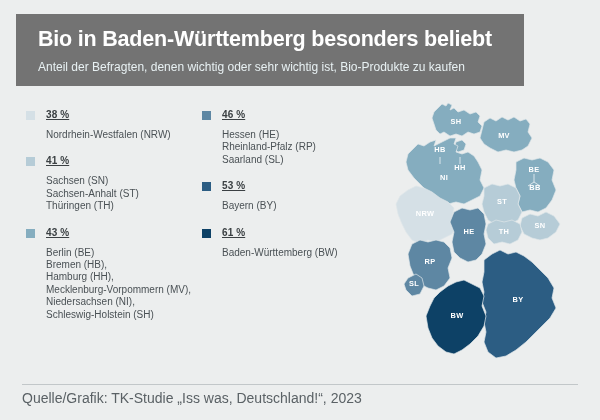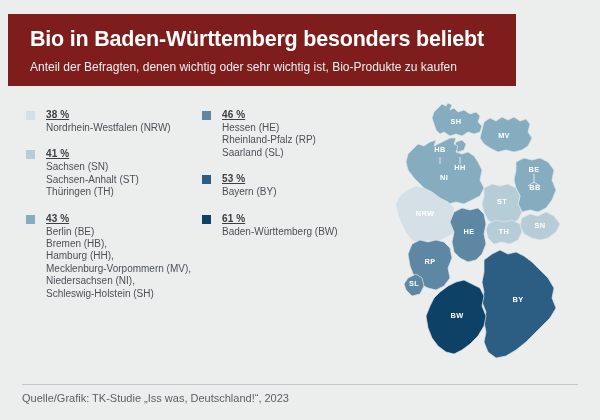--- a/index.html
+++ b/index.html
@@ -11,23 +11,23 @@
   }
   #page {
     position: relative;
     width: 600px; height: 420px;
     background: #eceeee;
   }
 
   
   #header {
     position: absolute;
-    left: 8px; top: 14px;
+    left: 16px; top: 14px;
     width: 508px; height: 72px;
-    background: #7f1d1d;
+    background: #737373;
     padding: 12px 0 0 22px;
   }
   #header-title {
     color: #ffffff;
     font-size: 21.5px;
     font-weight: bold;
     letter-spacing: -0.2px;
     line-height: 26px;
     white-space: nowrap;
   }
@@ -61,21 +61,21 @@
     width: 9px; height: 9px;
   }
   .legend-pct {
     font-size: 10px;
     font-weight: bold;
     color: #3b4043;
     line-height: 13px;
     letter-spacing: 0.1px;
     text-decoration: underline;
   }
-  .legend-names { margin-top: 1px; }
+  .legend-names { margin-top: 8px; }
   .legend-name {
     font-size: 10px;
     color: #4a5155;
     line-height: 12.4px;
     white-space: nowrap;
   }
 
   
   #map-wrap {
     position: absolute;
@@ -97,21 +97,21 @@
   
   #footer-rule {
     position: absolute;
     left: 22px; top: 384px;
     width: 556px; height: 1px;
     background: #c2c7c9;
   }
   #footer-source {
     position: absolute;
     left: 22px; top: 392px;
-    font-size: 11px;
+    font-size: 14px;
     color: #5a6165;
     line-height: 13px;
     white-space: nowrap;
   }
 </style>
 </head>
 <body>
 
 <div id="page">
 

